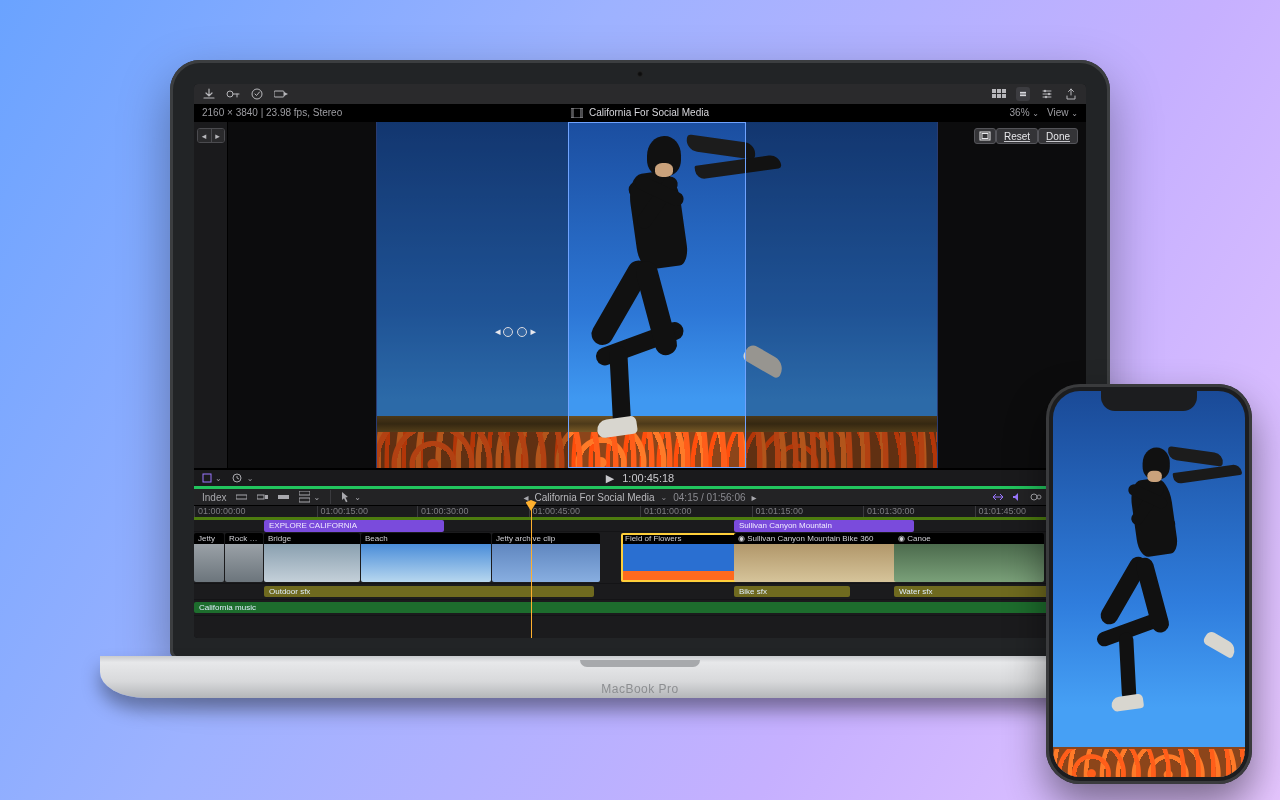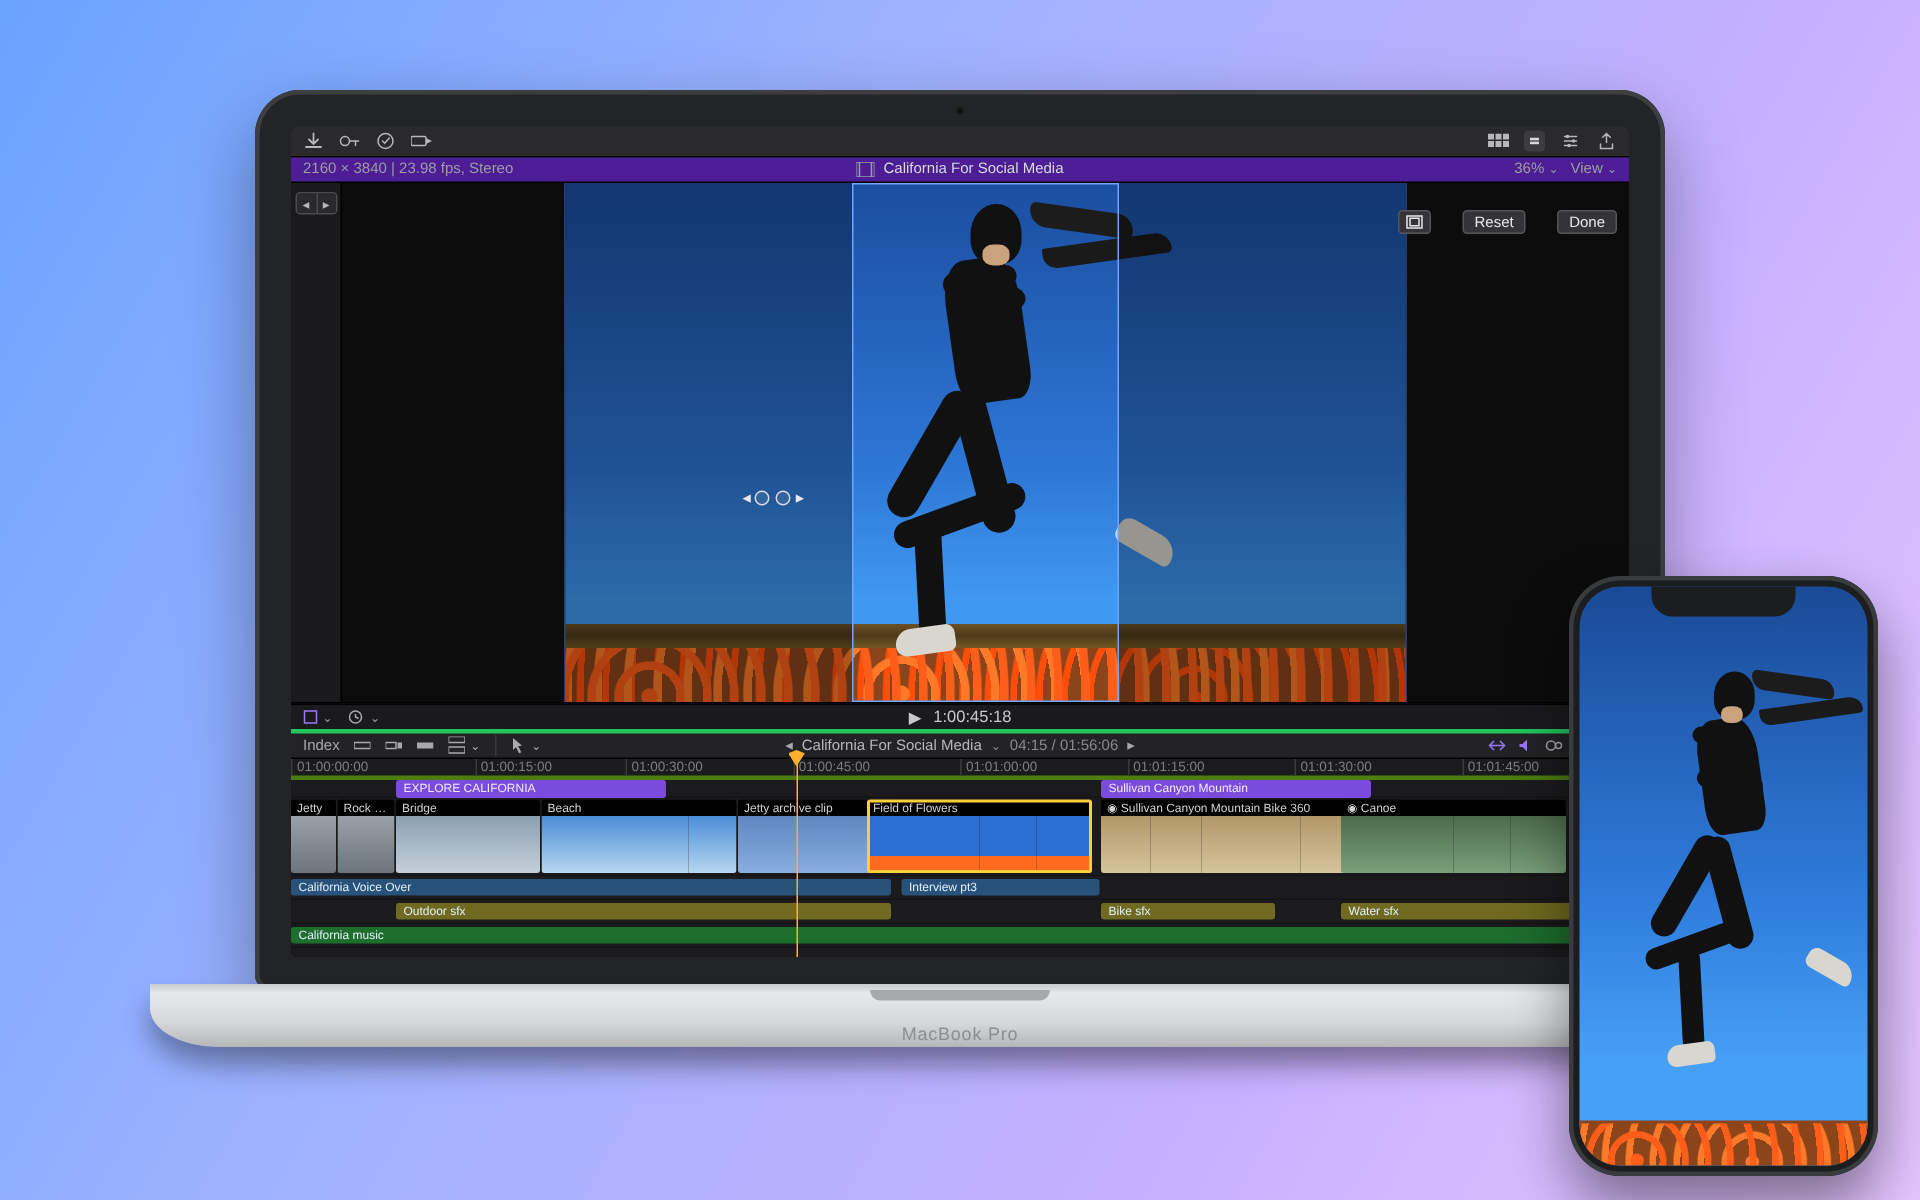--- a/index.html
+++ b/index.html
@@ -34,21 +34,21 @@
   
   .app { position:absolute; inset:0; display:flex; flex-direction:column; color:#c7c7cc; font-size:10px; }
 
   
   .app-toolbar { height:24px; background:#2a2a2c; border-bottom:1px solid #000; display:flex; align-items:center; padding:0 8px; gap:10px; }
   .tb-group { display:flex; align-items:center; gap:10px; }
   .tb-spacer { flex:1; }
   .tb-icon { width:14px; height:14px; display:inline-flex; align-items:center; justify-content:center; color:#b5b5b9; cursor:pointer; }
 
   
-  .app-infobar { height:20px; background:#4c1d95; border-bottom:1px solid #000; display:flex; align-items:center; padding:0 8px; font-size:10px; color:#9d9da2; }
+  .app-infobar { height:20px; background:#000000; border-bottom:1px solid #000; display:flex; align-items:center; padding:0 8px; font-size:10px; color:#9d9da2; }
   .app-infobar .center { position:absolute; left:50%; transform:translateX(-50%); display:flex; align-items:center; gap:6px; color:#d7d7dc; }
   .app-infobar .right { margin-left:auto; display:flex; align-items:center; gap:8px; }
 
   
   .viewer { flex:1; display:flex; background:#121214; position:relative; border-bottom:1px solid #000; }
   .viewer-side { width:34px; background:#1a1a1c; border-right:1px solid #000; display:flex; flex-direction:column; align-items:center; padding-top:6px; gap:8px; }
   .angle-toggle { display:flex; border:1px solid #4b4b4f; border-radius:3px; overflow:hidden; }
   .angle-toggle span { width:13px; height:13px; display:flex; align-items:center; justify-content:center; font-size:9px; color:#b7b7bb; cursor:pointer; background:#2a2a2c;}
   .angle-toggle span + span { border-left:1px solid #4b4b4f; }
   .viewer-canvas-wrap { flex:1; position:relative; display:flex; align-items:flex-start; justify-content:center; overflow:hidden; }
@@ -77,21 +77,21 @@
   .runner .forearm { position:absolute; left:58%; top:24%; width:14px; height:52px; background:#111; border-radius:10px; transform:rotate(115deg); transform-origin:top center; }
   .runner .hand { position:absolute; left:49%; top:11%; width:18px; height:14px; background:#caa27c; border-radius:40%; }
   .runner .leg-back-thigh { position:absolute; left:40%; top:44%; width:22px; height:94px; background:#111; border-radius:14px; transform:rotate(30deg); transform-origin:top center; }
   .runner .leg-back-shin  { position:absolute; left:57%; top:66%; width:18px; height:92px; background:#111; border-radius:12px; transform:rotate(70deg); transform-origin:top center; }
   .runner .shoe-back      { position:absolute; left:86%; top:74%; width:42px; height:18px; background:#d8d6cf; border-radius:10px 18px 6px 8px; transform:rotate(30deg); }
   .runner .leg-front-thigh{ position:absolute; left:40%; top:44%; width:22px; height:96px; background:#111; border-radius:14px; transform:rotate(-15deg); transform-origin:top center; }
   .runner .leg-front-shin { position:absolute; left:30%; top:72%; width:18px; height:86px; background:#111; border-radius:12px; transform:rotate(-3deg); transform-origin:top center; }
   .runner .shoe-front     { position:absolute; left:25%; top:96%; width:40px; height:18px; background:#d8d6cf; border-radius:14px 8px 6px 10px; transform:rotate(-8deg); }
 
   
-  .viewer-overlay-top { position:absolute; top:18px; right:8px; display:flex; gap:21px; z-index:4; }
+  .viewer-overlay-top { position:absolute; top:6px; right:8px; display:flex; gap:0; z-index:4;text-decoration:underline; }
   .pill { background:#343437; border:1px solid #55555a; color:#e7e7ea; border-radius:3px; padding:1px 7px; font-size:10px; cursor:pointer; display:inline-flex; align-items:center; gap:4px;}
   .pill.icon-only { padding:2px 4px; }
 
   
   .transport { height:20px; background:#1a1a1c; border-top:1px solid #000; display:flex; align-items:center; justify-content:center; gap:8px; color:#c8c8cc; font-size:11px; position:relative;}
   .transport .tools-left { position:absolute; left:8px; display:flex; gap:10px; }
 
   
   .tl-toolbar { height:22px; background:#232325; border-top:3px solid #22c55e; border-bottom:1px solid #000; display:flex; align-items:center; padding:0 8px; gap:10px; color:#b7b7bb; }
   .tl-toolbar .center { position:absolute; left:50%; transform:translateX(-50%); display:flex; align-items:center; gap:6px; }
@@ -427,21 +427,21 @@
                 </div>
               </div>
               <div class="clip" style="left: 298px; width: 108px;">
                 <div class="label">Jetty archive clip</div>
                 <div class="thumb">
                   <span class="th-wheel"></span>
                   <span class="th-wheel"></span>
                   <span class="th-wheel"></span>
                 </div>
               </div>
-              <div class="clip selected" style="left: 384px; width: 150px;">
+              <div class="clip selected" style="left: 427px; width: 150px;">
                 <div class="label">Field of Flowers</div>
                 <div class="thumb">
                   <span class="th-flower"></span>
                   <span class="th-flower"></span>
                   <span class="th-flower"></span>
                   <span class="th-flower"></span>
                 </div>
               </div>
               <div class="clip" style="left: 540px; width: 200px;">
                 <div class="label">◉ Sullivan Canyon Mountain Bike 360</div>
@@ -456,24 +456,20 @@
               </div>
               <div class="clip" style="left: 700px; width: 150px;">
                 <div class="label">◉ Canoe</div>
                 <div class="thumb">
                   <span class="th-canoe"></span>
                   <span class="th-canoe"></span>
                   <span class="th-canoe"></span>
                   <span class="th-canoe"></span>
                 </div>
               </div>
-            </div>
-          <div class="lane" id="dialoguelane">
-              <div class="audio blue" style="left: 0px; width: 400px;">California Voice Over</div>
-              <div class="audio blue" style="left: 407px; width: 132px;">Interview pt3</div>
             </div>
           <div class="lane" id="sfxlane">
               <div class="audio olive" style="left: 70px; width: 330px;">Outdoor sfx</div>
               <div class="audio olive" style="left: 540px; width: 116px;">Bike sfx</div>
               <div class="audio olive" style="left: 700px; width: 190px;">Water sfx</div>
             </div>
           <div class="lane" id="musiclane">
               <div class="audio green" style="left: 0px; width: 892px;">California music</div>
             </div>
         </div>

